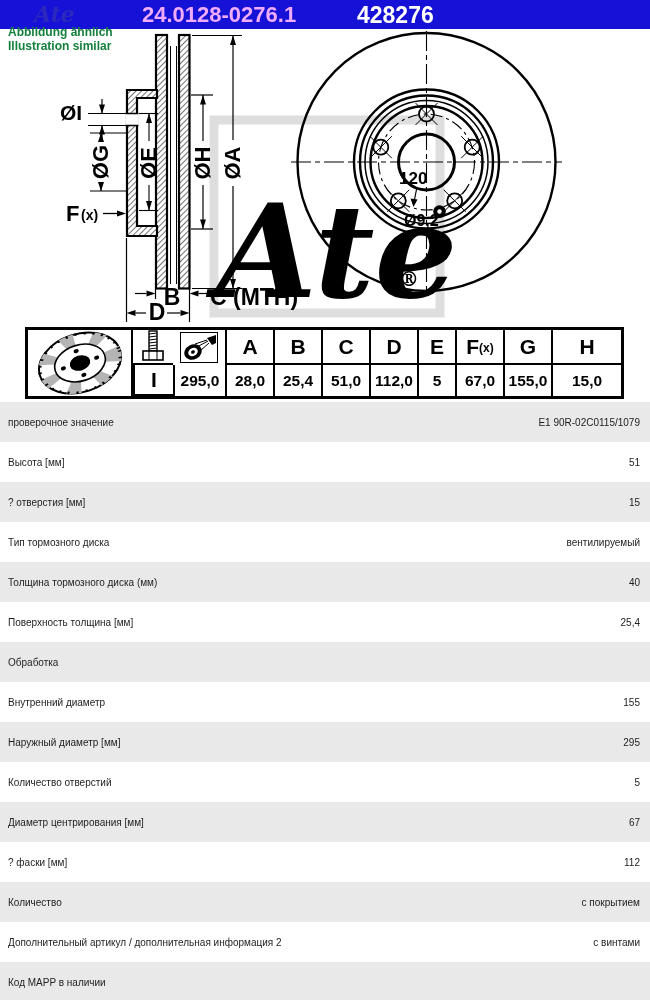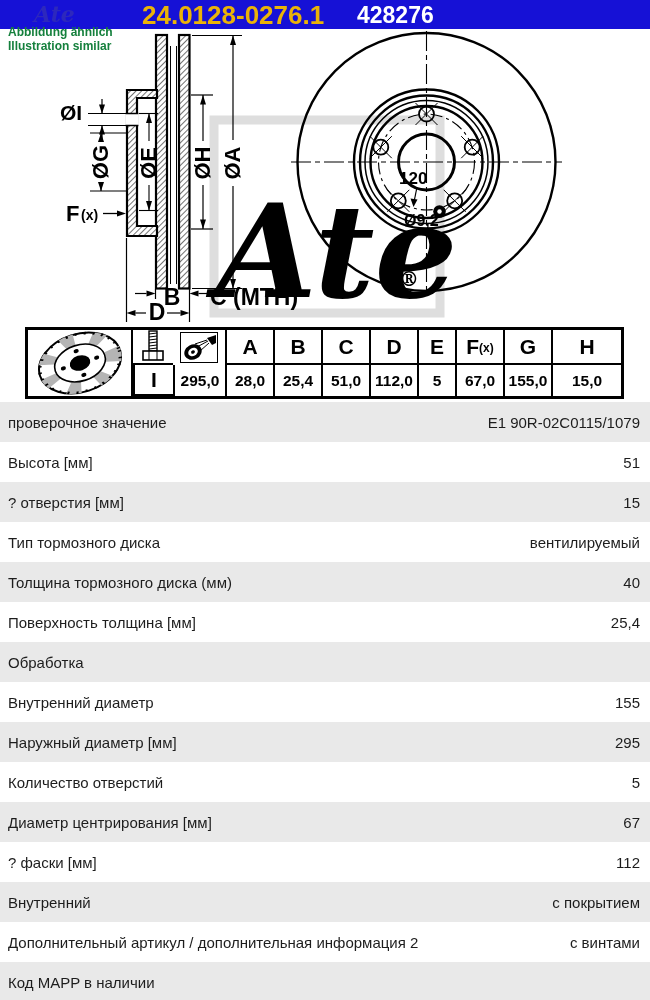--- a/index.html
+++ b/index.html
@@ -5,21 +5,21 @@
   html,body{margin:0;padding:0;background:#fff;}
   body{width:650px;height:1000px;position:relative;overflow:hidden;
        font-family:"Liberation Sans",sans-serif;-webkit-font-smoothing:antialiased;}
 
   
   .bluebar{position:absolute;left:0;top:0;width:650px;height:29px;background:#1611d6;}
   .bluebar .faintlogo{position:absolute;left:34px;top:0;height:29px;line-height:29px;
        font-family:"DejaVu Serif",serif;font-style:italic;font-weight:bold;font-size:22px;
        color:#2d28bd;}
   .bluebar .pn{position:absolute;left:142px;top:0;height:37px;line-height:30px;
-       color:#eab308;font-weight:bold;font-size:26px;letter-spacing:0px;}
+       color:#f0abfc;font-weight:bold;font-size:22px;letter-spacing:0px;}
   .bluebar .ref{position:absolute;left:330px;top:0;height:29px;line-height:30px;
        color:#fff;font-weight:bold;font-size:23px;margin-left:27px;}
 
   
   .note{position:absolute;left:8px;top:26px;font-size:12px;font-weight:bold;
         line-height:13.5px;color:#15803d;}
 
   
   #drawing{position:absolute;left:0;top:29px;}
   #drawing text{font-family:"Liberation Sans",sans-serif;font-weight:bold;fill:#000;}
@@ -39,21 +39,21 @@
   .dimtable .dh{border-left:2.5px solid #000;border-bottom:2.5px solid #000;
       display:flex;align-items:center;justify-content:center;
       font-size:21px;font-weight:bold;}
   .dimtable .dh .sub{font-size:12px;font-weight:bold;margin-top:2px;}
   .dimtable .dv{border-left:2.5px solid #000;display:flex;align-items:center;
       justify-content:center;font-size:15.5px;font-weight:bold;}
 
   
   .specs{position:absolute;left:0;top:402px;width:650px;}
   .srow{height:40px;display:flex;align-items:center;justify-content:space-between;
-      padding:0 10px 0 8px;box-sizing:border-box;font-size:15px;color:#1d1d1d;}
+      padding:0 10px 0 8px;box-sizing:border-box;font-size:10px;color:#1d1d1d;}
   .srow:nth-child(odd){background:#e9e9e9;}
   .srow:nth-child(even){background:#ffffff;}
   .srow .lbl{white-space:nowrap;}
   .srow .val{white-space:nowrap;text-align:right;}
 </style>
 </head>
 <body>
 
 <div class="bluebar">
   <span class="faintlogo">Ate</span>
@@ -329,21 +329,21 @@
     </div>
   <div class="srow">
       <span class="lbl">Диаметр центрирования [мм]</span>
       <span class="val">67</span>
     </div>
   <div class="srow">
       <span class="lbl">? фаски [мм]</span>
       <span class="val">112</span>
     </div>
   <div class="srow">
-      <span class="lbl">Внутренний</span>
+      <span class="lbl">Количество</span>
       <span class="val">с покрытием</span>
     </div>
   <div class="srow">
       <span class="lbl">Дополнительный артикул / дополнительная информация 2</span>
       <span class="val">с винтами</span>
     </div>
   <div class="srow">
       <span class="lbl">Код MAPP в наличии</span>
       <span class="val"></span>
     </div>

